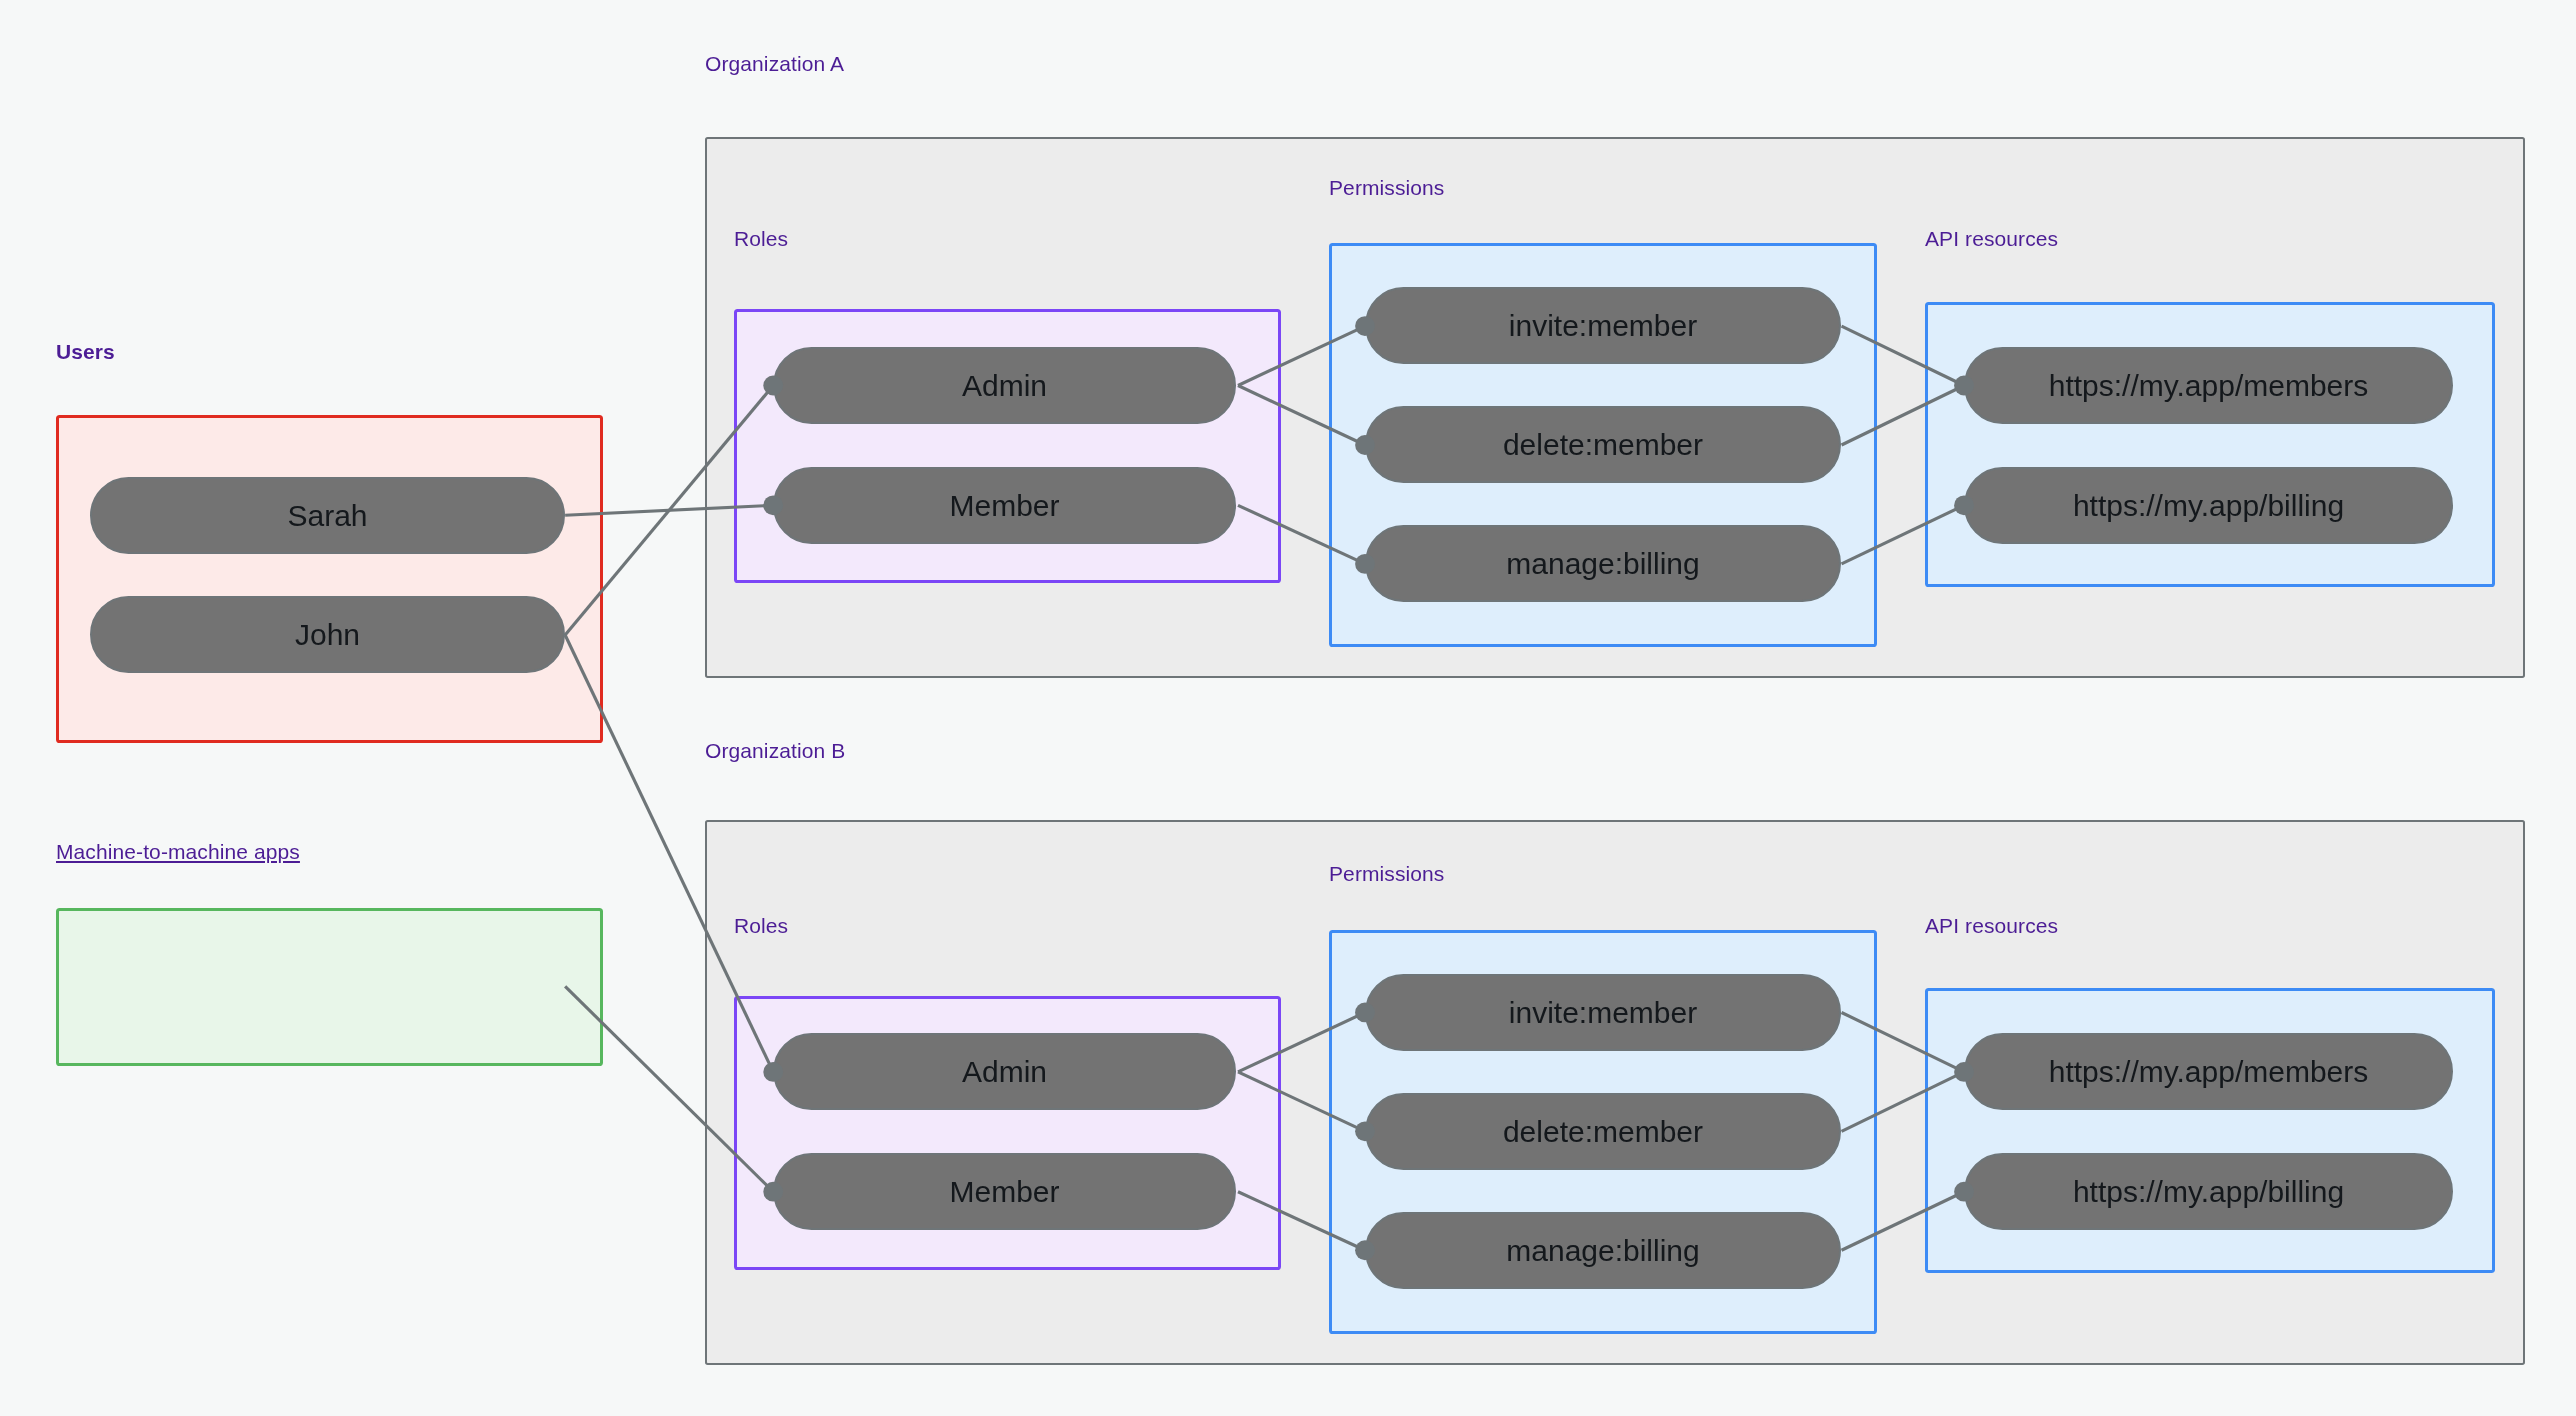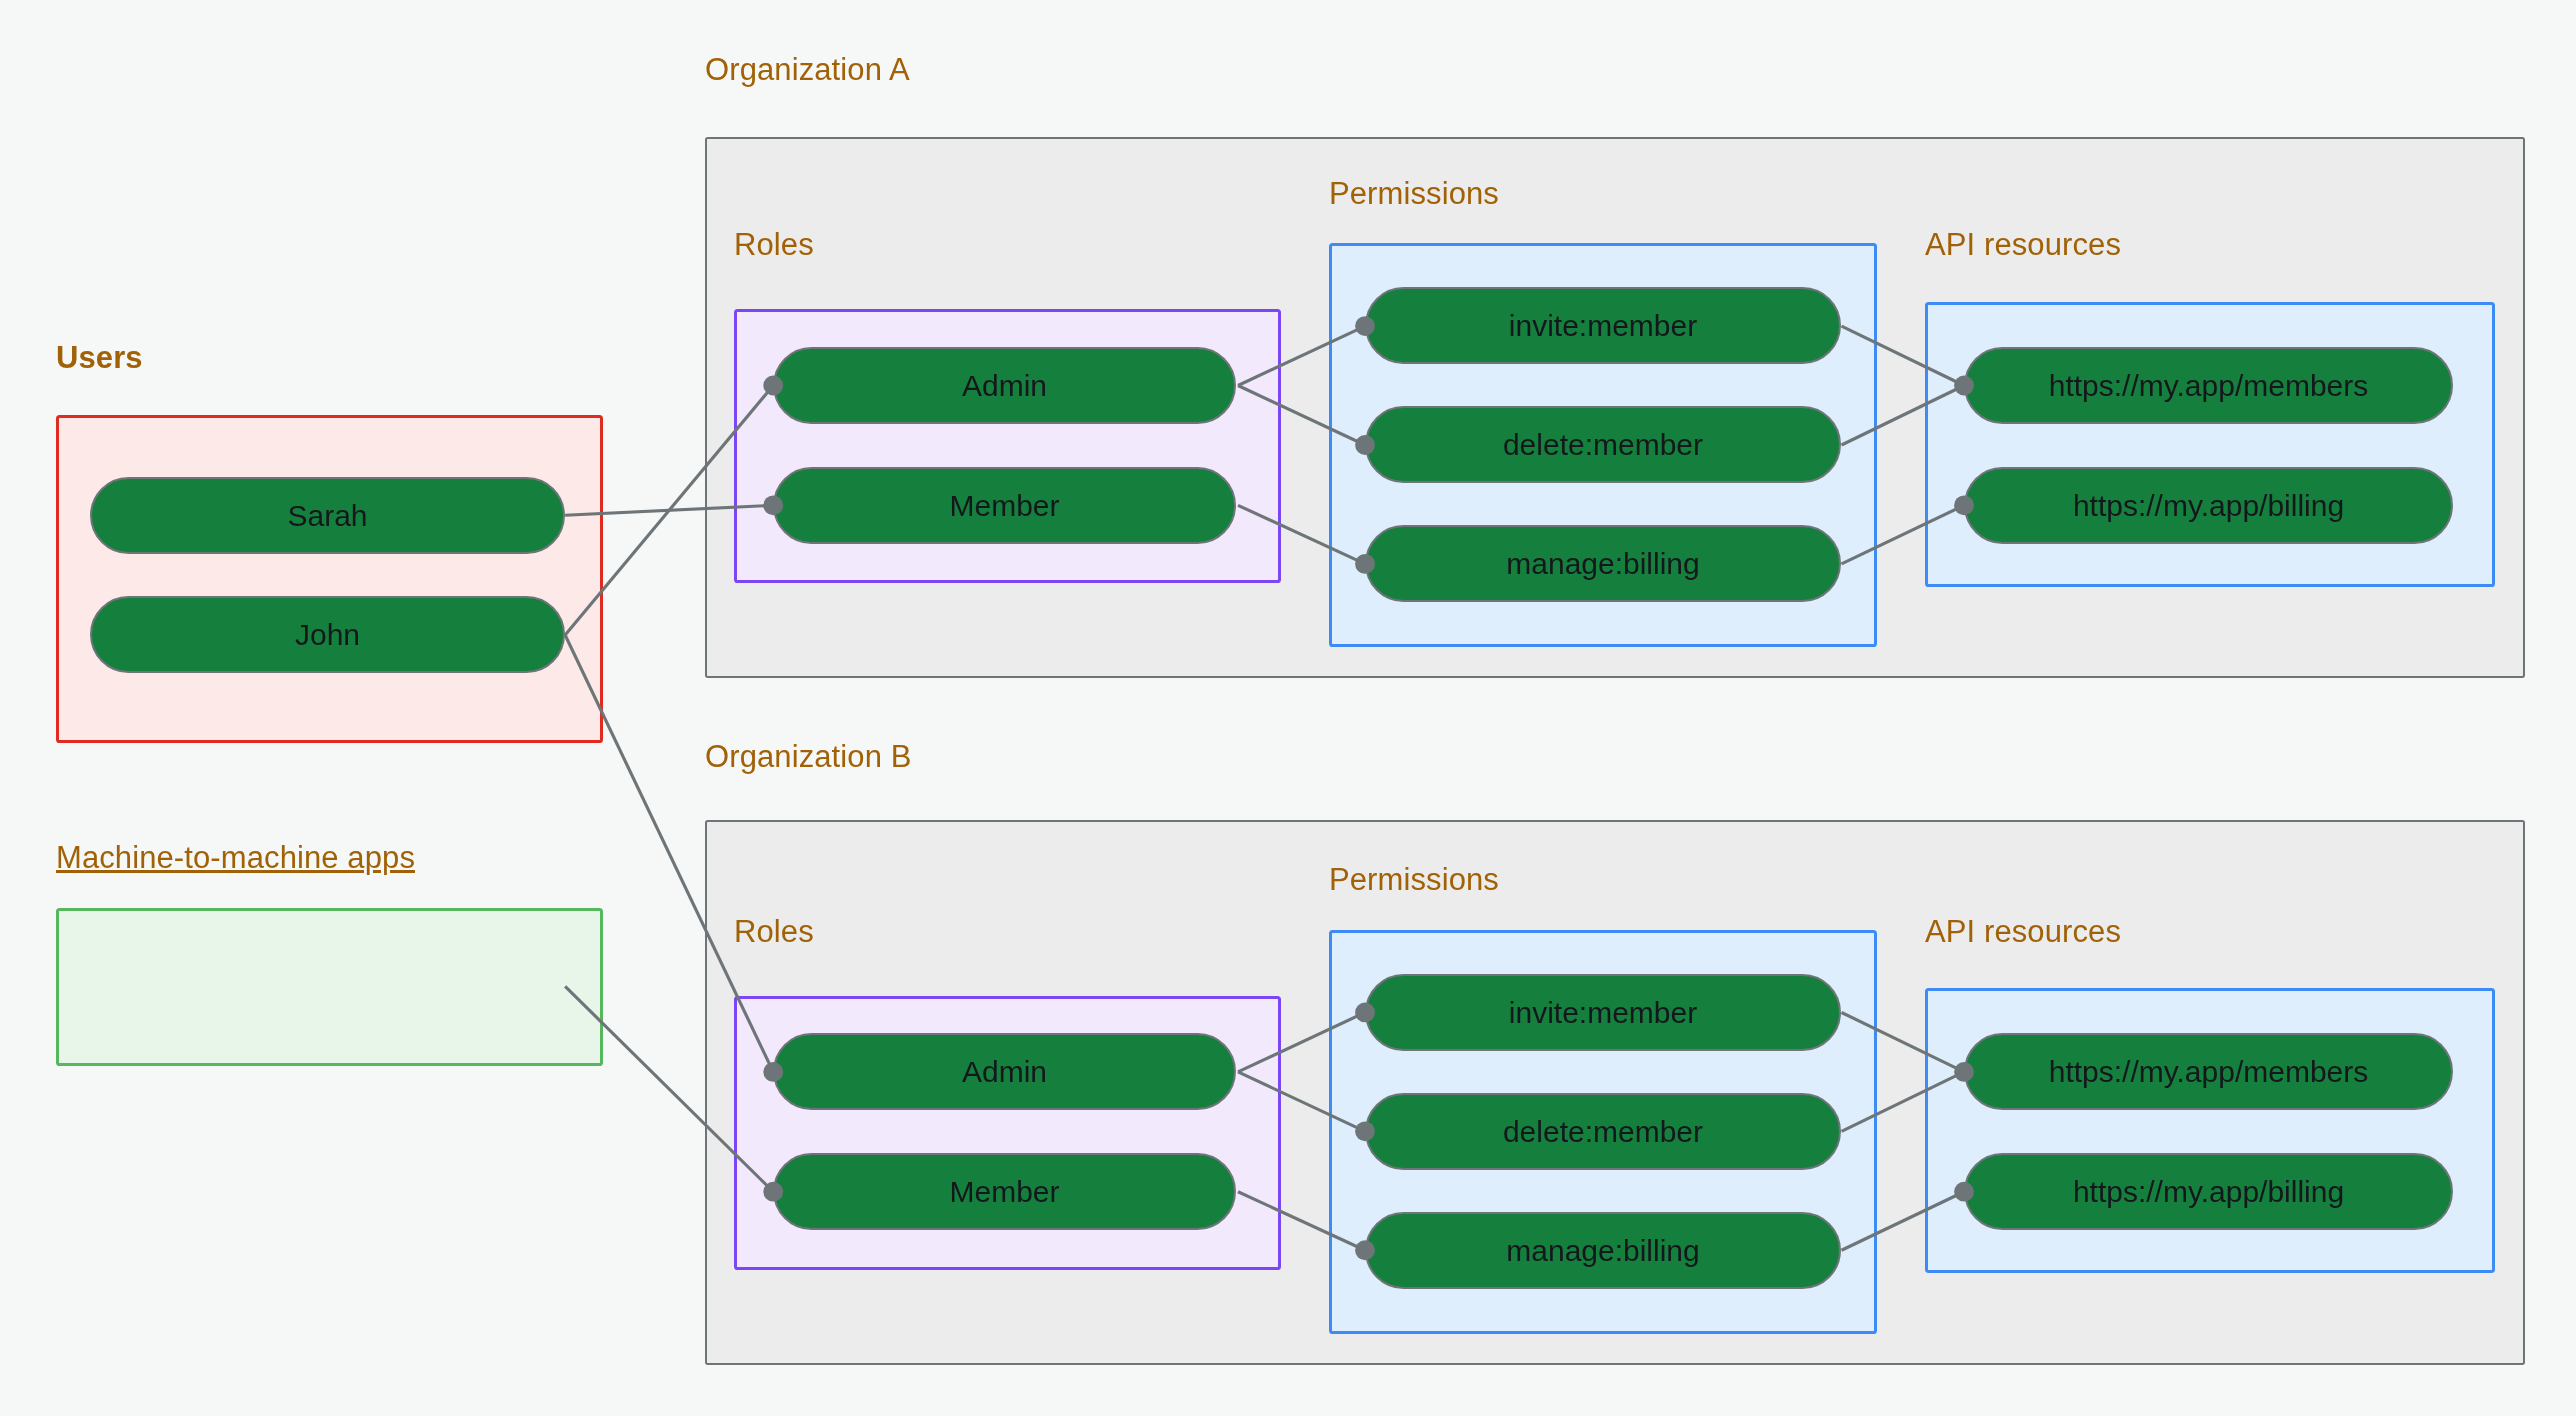--- a/index.html
+++ b/index.html
@@ -23,22 +23,22 @@
   svg#wires {
     position: absolute;
     left: 0; top: 0;
     width: 2576px;
     height: 1416px;
     pointer-events: none;
     z-index: 5;
   }
   .group-label {
     position: absolute;
-    font-size: 31px;
-    color: #a16207;
+    font-size: 21px;
+    color: #4c1d95;
     white-space: nowrap;
     letter-spacing: 0.1px;
     z-index: 2;
   }
   .org-box {
     position: absolute;
     background: #ececec;
     border: 2.7px solid #6e7578;
     border-radius: 2.7px;
     z-index: 1;
@@ -47,21 +47,21 @@
     position: absolute;
     border-radius: 3.6px;
     z-index: 3;
   }
   .cluster.red    { background:#fdeae8; border:3.6px solid #e02b20; }
   .cluster.green  { background:#e8f6e9; border:3.6px solid #57b75e; }
   .cluster.purple { background:#f3e9fc; border:3.6px solid #7b46f6; }
   .cluster.blue   { background:#deeefc; border:3.6px solid #3d8bf5; }
   .pill {
     position: absolute;
-    background: #15803d;
+    background: #737373;
     border: 2.7px solid #6e7578;
     border-radius: 900px;
     display: flex;
     align-items: center;
     justify-content: center;
     font-size: 30px;
     color: #14181c;
     white-space: nowrap;
     box-sizing: border-box;
     z-index: 4;

